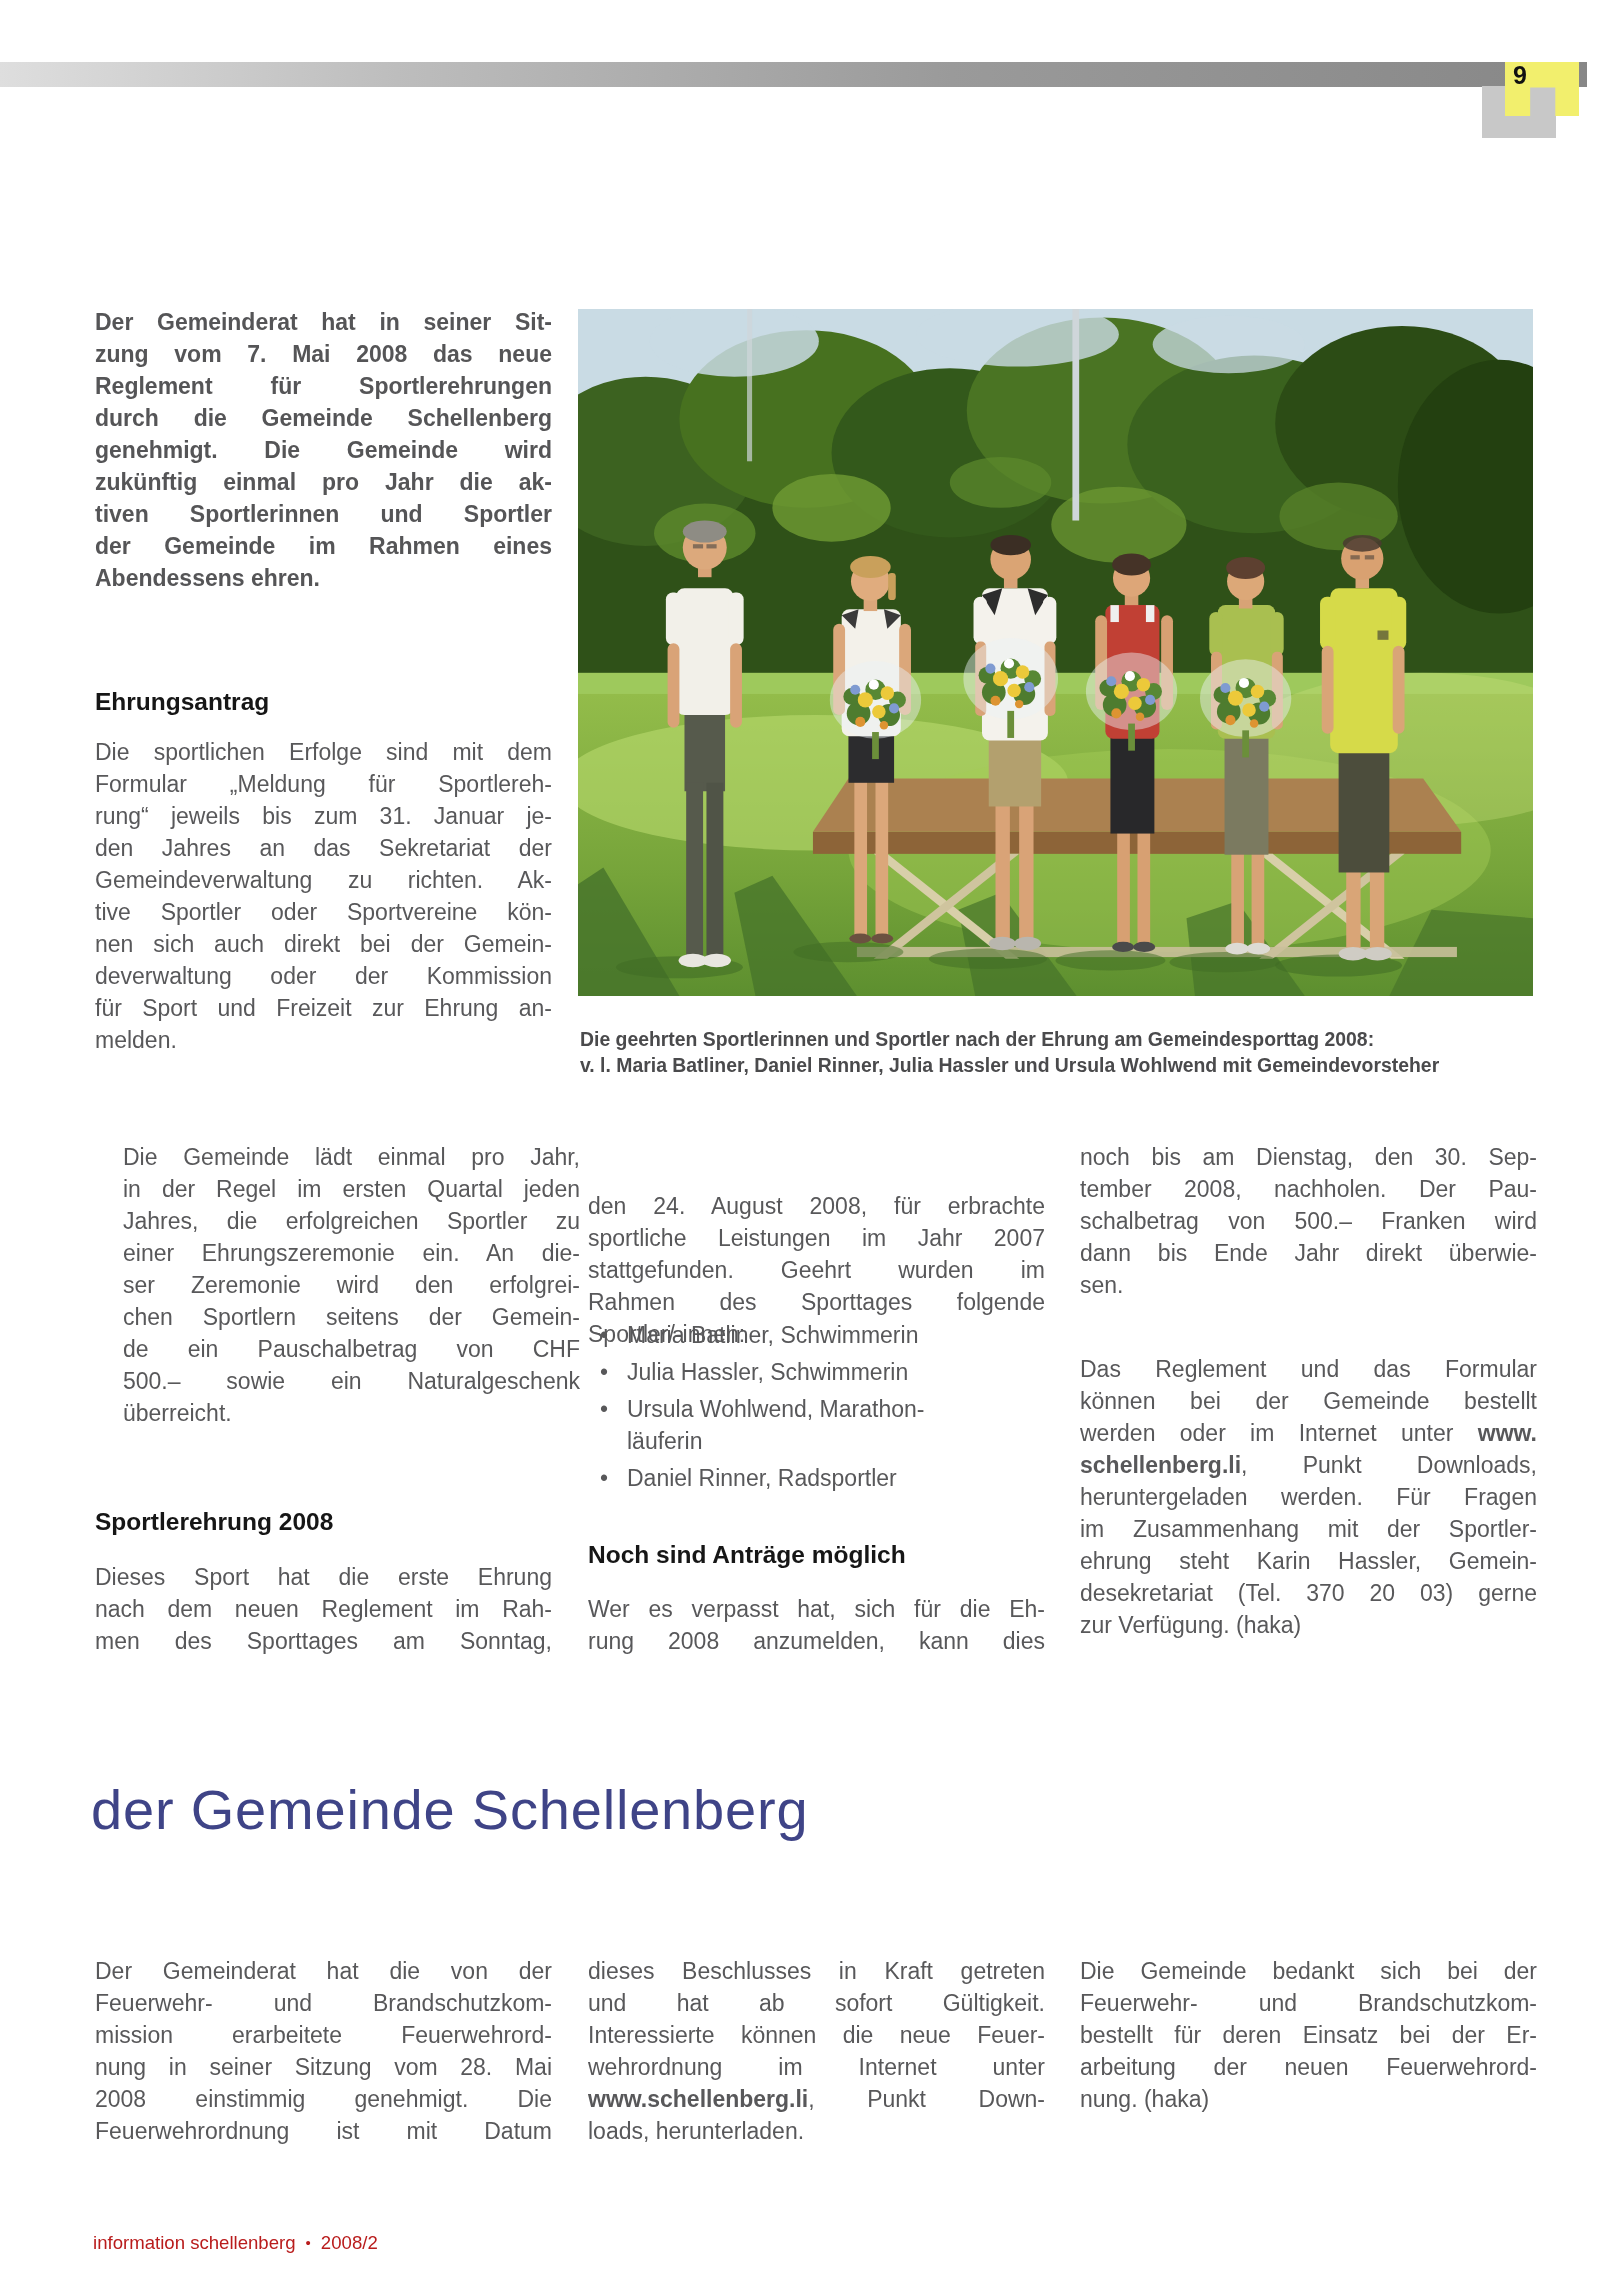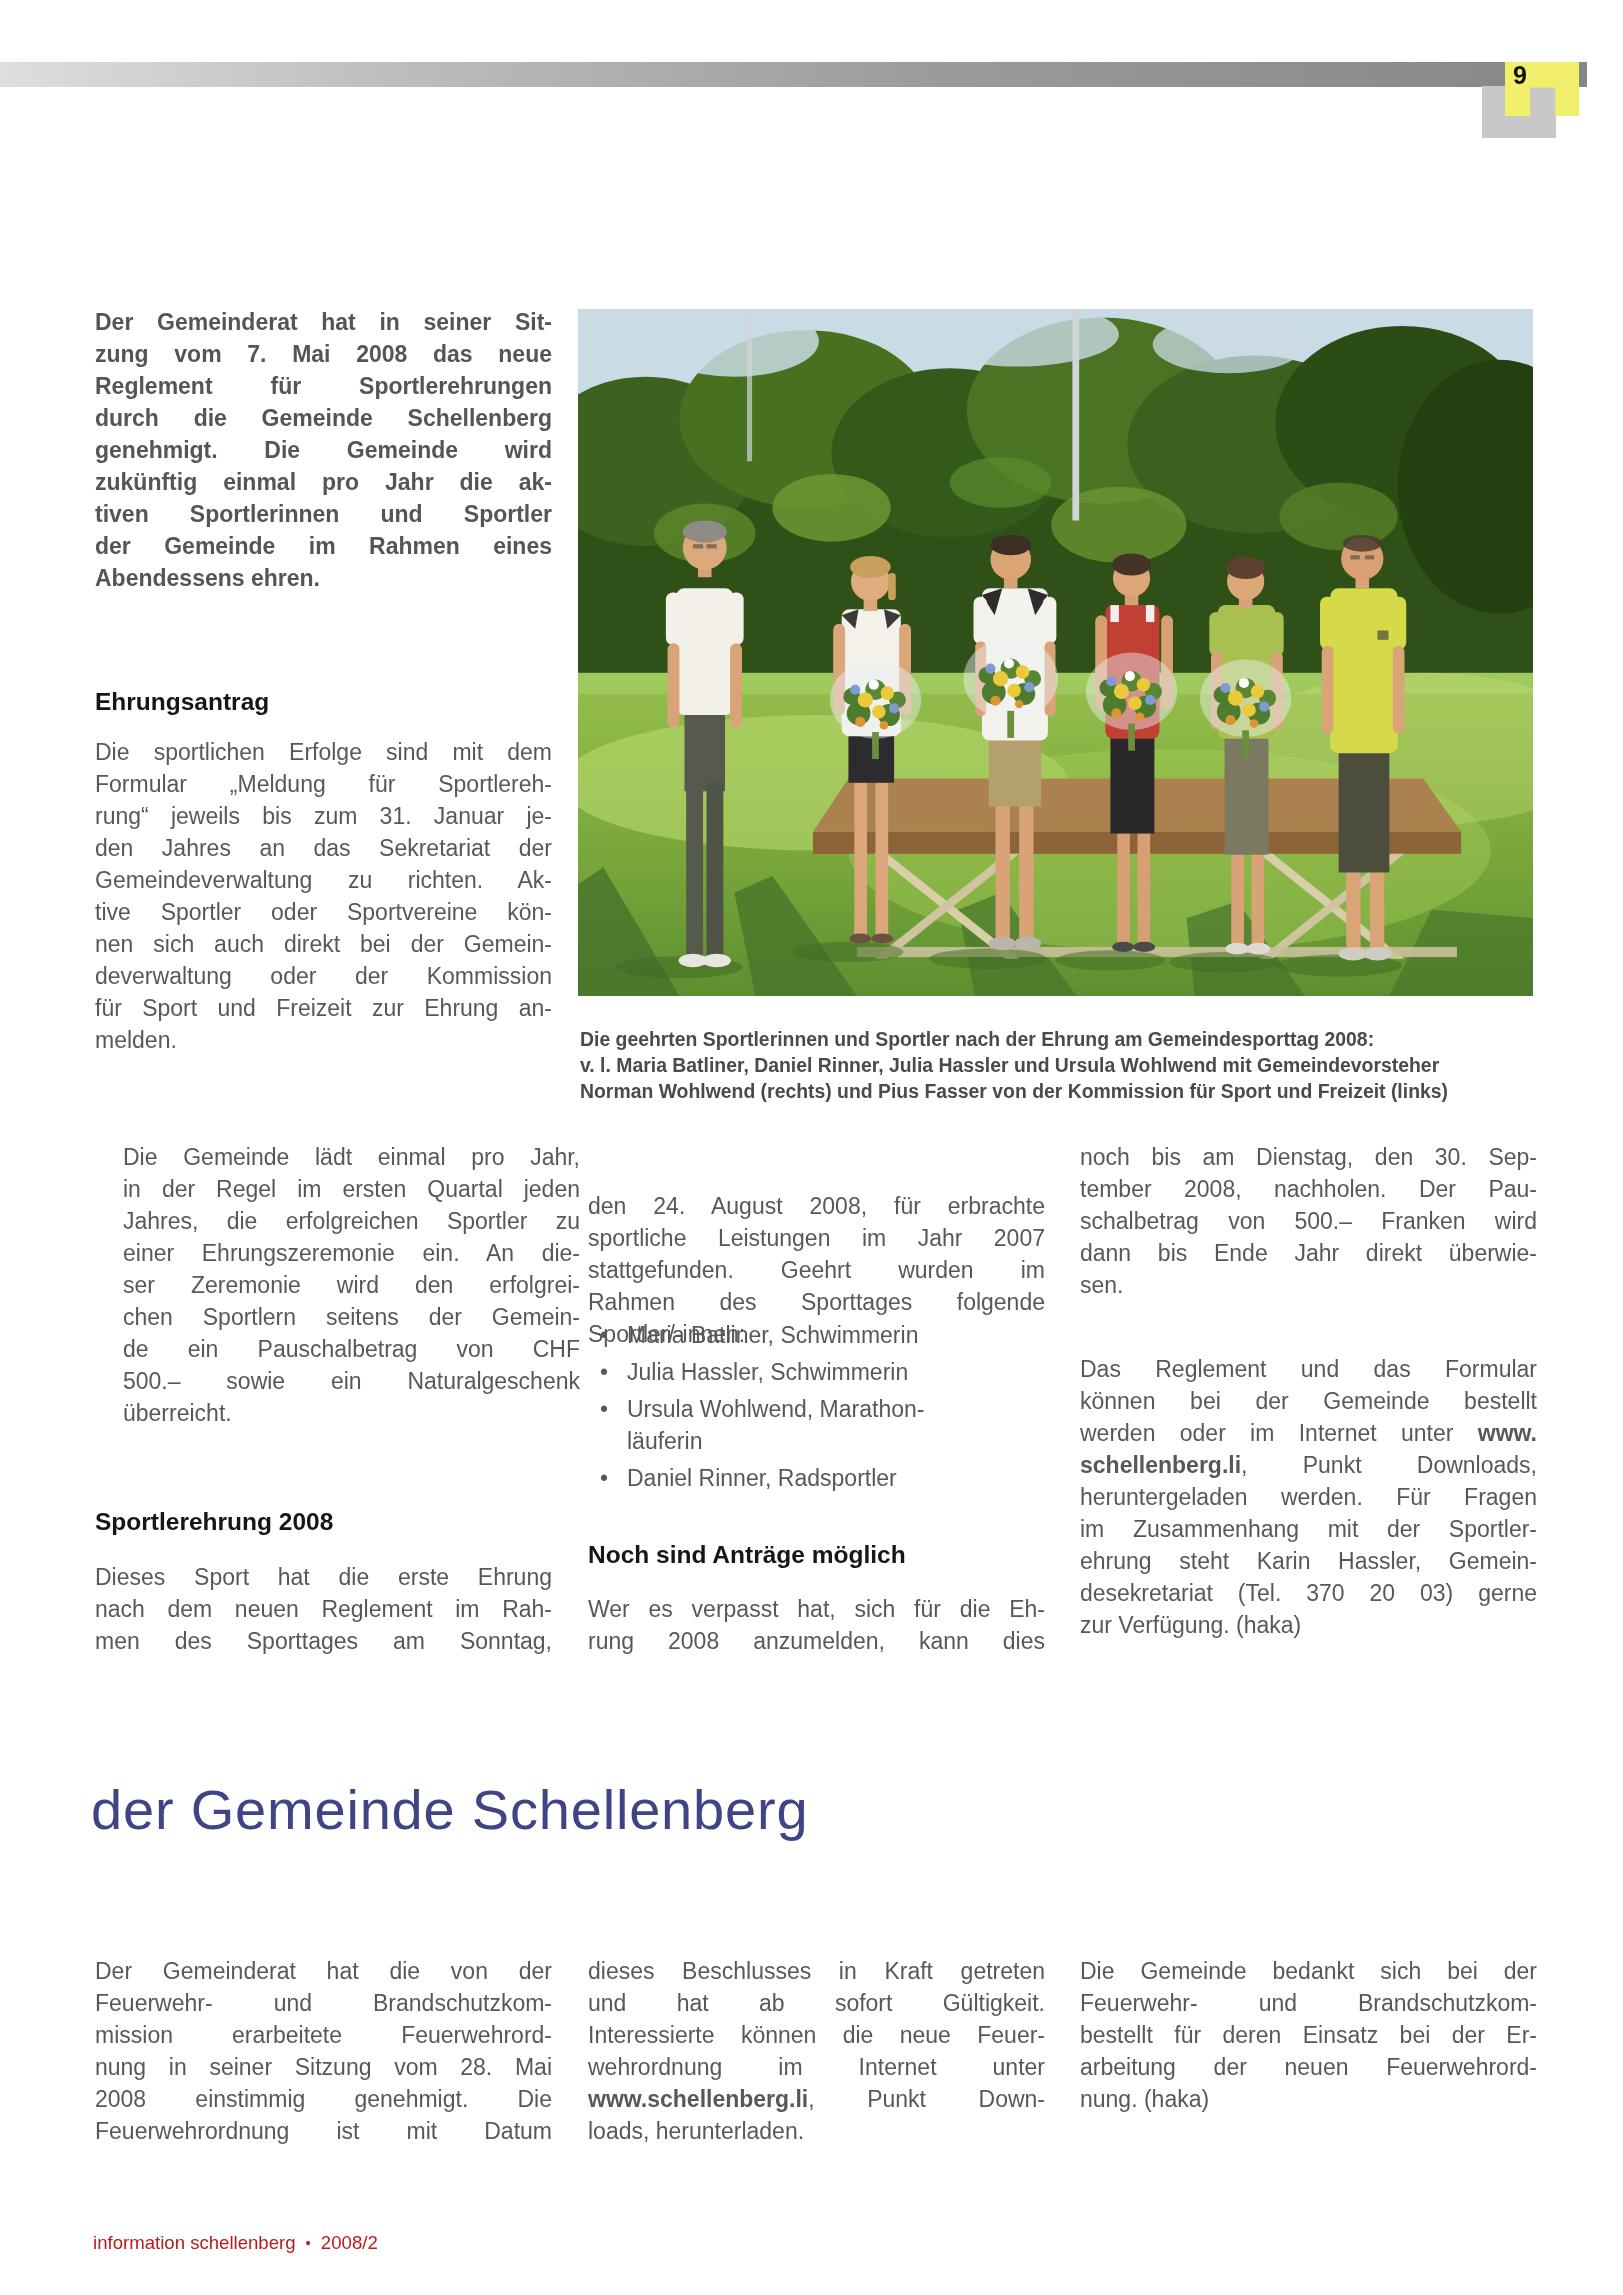--- a/index.html
+++ b/index.html
@@ -366,21 +366,20 @@
           <circle cx="-2" cy="-26" r="6" fill="#ffffff"></circle>
         <circle cx="-18" cy="18" r="6" fill="#dd9432"></circle>
           <circle cx="10" cy="22" r="5" fill="#dd9432"></circle>
         <rect x="-4" y="30" width="8" height="32" fill="#6b8f3a"></rect>
       </g>
     </svg>
   </div>
   <div class="caption">
       <div class="tl"><span>Die geehrten Sportlerinnen und Sportler nach der Ehrung am Gemeindesporttag 2008:</span></div>
       <div class="tl"><span>v. l. Maria Batliner, Daniel Rinner, Julia Hassler und Ursula Wohlwend mit Gemeindevorsteher</span></div>
-      <div class="tl"><span>Norman Wohlwend (rechts) und Pius Fasser von der Kommission für Sport und Freizeit (links)</span></div>
     </div>
 
   <h1 class="headline" id="title2">
       <div>der Gemeinde Schellenberg</div>
     </h1>
 
   <div class="block" id="a2c1">
       <div class="tl j"><span>Der Gemeinderat hat die von der</span></div>
       <div class="tl j"><span>Feuerwehr- und Brandschutzkom-</span></div>
       <div class="tl j"><span>mission erarbeitete Feuerwehrord-</span></div>

